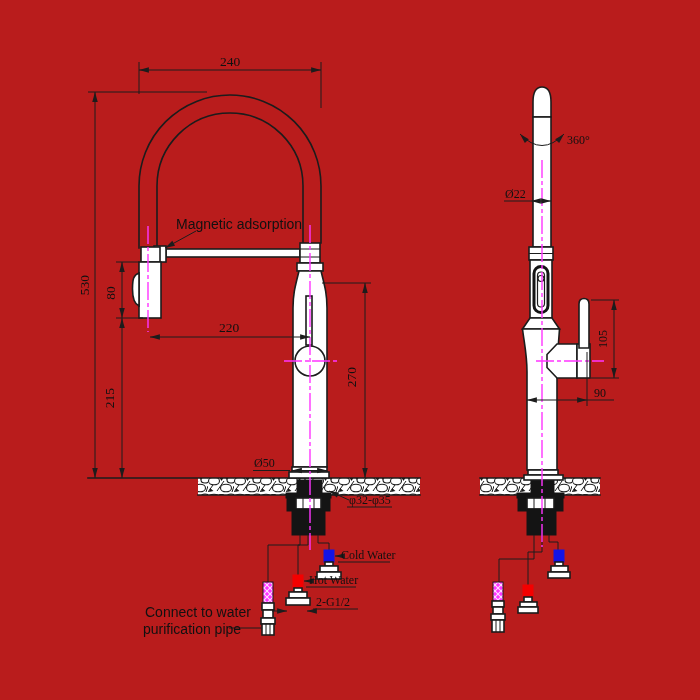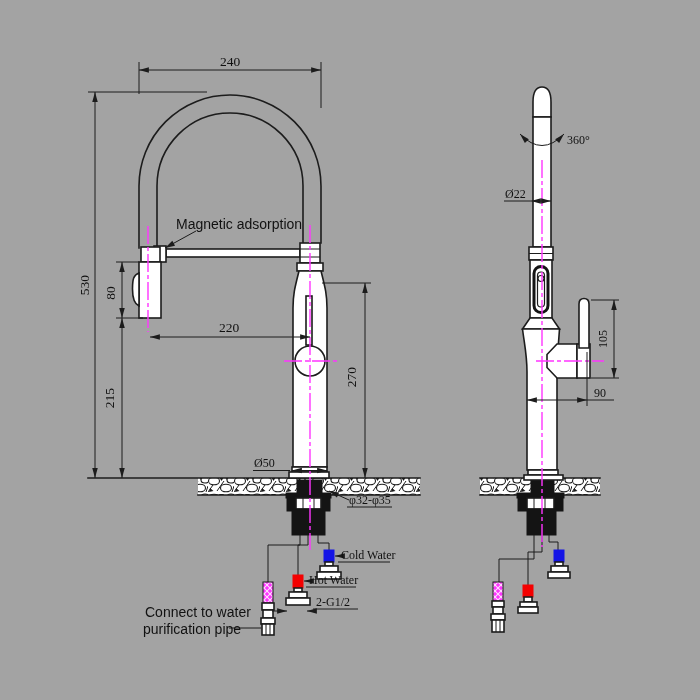--- a/index.html
+++ b/index.html
@@ -1,16 +1,16 @@
 <!DOCTYPE html>
 <html><head>
 <meta charset="utf-8">
 <style>
   html,body{margin:0;padding:0;background:#ffffff;}
-  .stage{position:relative;width:700px;height:700px;background:#a3a3a3;overflow:hidden;}
+  .stage{position:relative;width:700px;height:700px;background:#b91c1c;overflow:hidden;}
   svg{display:block;}
   .ln{fill:none;stroke:#1c1c1c;stroke-width:1.6;stroke-linecap:square;}
   .fw{fill:#ffffff;stroke:#1c1c1c;stroke-width:1.6;}
   .fb{fill:#141414;stroke:#141414;stroke-width:1;}
   .thin{fill:none;stroke:#1c1c1c;stroke-width:1;}
   .dim{fill:none;stroke:#1c1c1c;stroke-width:1;}
   .cl{fill:none;stroke:#ff35ff;stroke-width:1.4;stroke-dasharray:18 3 4 3;}
   .ts{font-family:"Liberation Serif",serif;font-size:13.5px;fill:#111;}
   .tsm{font-family:"Liberation Serif",serif;font-size:12px;fill:#111;}
   .ta{font-family:"Liberation Sans",sans-serif;font-size:14px;fill:#111;}

